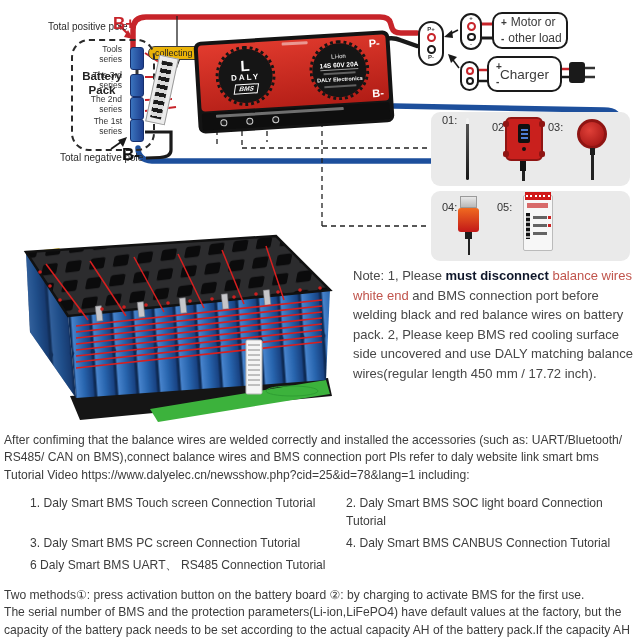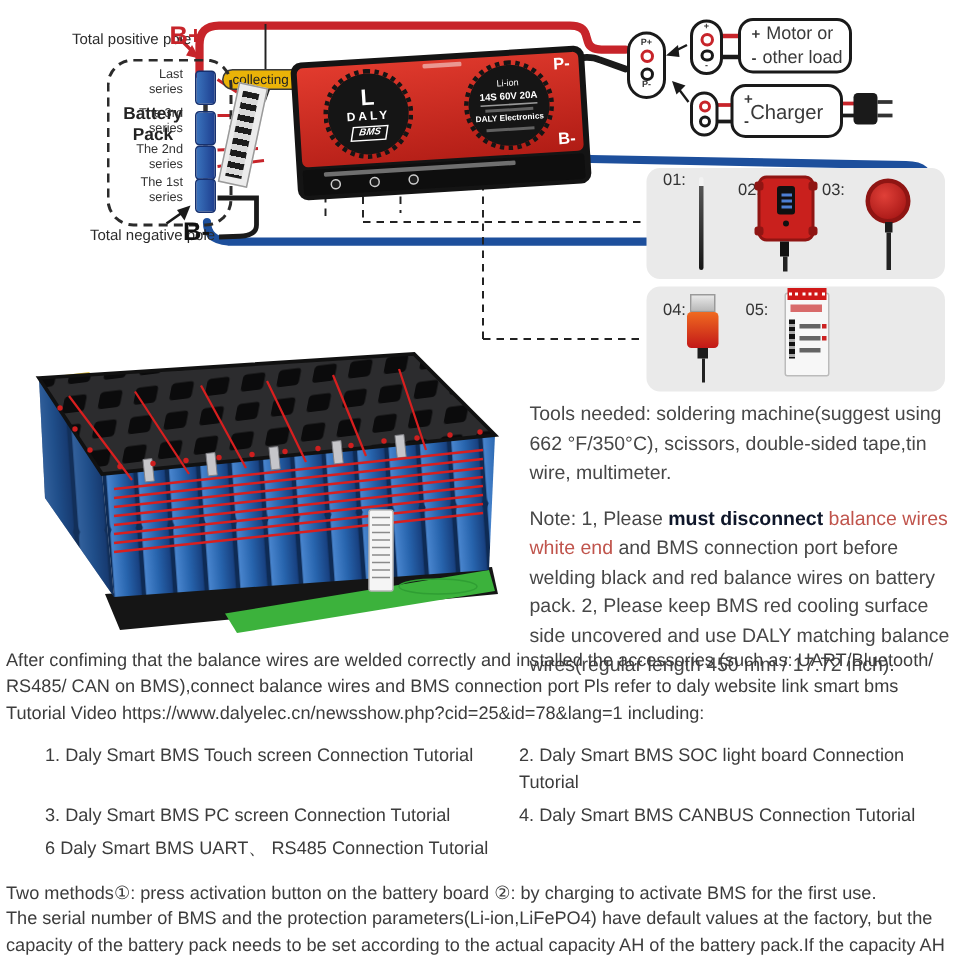--- a/index.html
+++ b/index.html
@@ -166,21 +166,21 @@
   </svg>
 
   <div class="abs bubble">collecting wires</div>
 
   <div class="abs lbl" style="left:48px;top:21px;">Total positive pole</div>
   <div class="abs pole-big bplus" style="left:113px;top:15px;">B+</div>
 
   <div class="abs batt-box"></div>
   <div class="abs batt-title">Battery Pack</div>
 
-  <div class="abs series" style="left:84px;top:45px;">Last series</div>
+  <div class="abs series" style="left:84px;top:45px;">Tools series</div>
   <div class="abs series" style="left:84px;top:71px;">The 3rd series</div>
   <div class="abs series" style="left:84px;top:95px;">The 2nd series</div>
   <div class="abs series" style="left:84px;top:117px;">The 1st series</div>
 
   <div class="abs cell" style="left:130px;top:47px;"></div>
   <div class="abs cell" style="left:130px;top:74px;"></div>
   <div class="abs cell" style="left:130px;top:97px;"></div>
   <div class="abs cell" style="left:130px;top:119px;"></div>
 
   <div class="abs lbl" style="left:60px;top:152px;">Total negative pole</div>
@@ -386,21 +386,20 @@
           <line x1="248" y1="142" x2="260" y2="142"></line>
         <line x1="248" y1="147" x2="260" y2="147"></line>
           <line x1="248" y1="152" x2="260" y2="152"></line>
         <line x1="248" y1="157" x2="260" y2="157"></line>
       </g>
     </g>
     <ellipse cx="292" cy="163" rx="26" ry="5" fill="none" stroke="#2f9e33" stroke-width="1"></ellipse>
   </svg>
 
   <div class="abs side-col">
-    <p><span>Tools needed: soldering machine(suggest using 662 °F/350°C), scissors, double-sided tape,tin wire, multimeter.</span></p>
     <p><span>Note: 1, Please </span><span class="note-bold">must disconnect</span><span class="note-red"> balance wires white end</span><span> and BMS connection port before welding black and red balance wires on battery pack. 2, Please keep BMS red cooling surface side uncovered and use DALY matching balance wires(regular length 450 mm / 17.72 inch).</span></p>
   </div>
 
   <div class="abs bottom-col">
     <p><span>After confiming that the balance wires are welded correctly and installed the accessories (such as: UART/Bluetooth/ RS485/ CAN on BMS),connect balance wires and BMS connection port Pls refer to daly website link  smart bms Tutorial Video </span><span>https://www.dalyelec.cn/newsshow.php?cid=25&amp;id=78&amp;lang=1</span><span> including:</span></p>
     <div class="tut-grid">
       <span>1. Daly Smart BMS Touch screen Connection Tutorial</span>
       <span>2. Daly Smart BMS SOC light board Connection Tutorial</span>
       <span>3. Daly Smart BMS PC screen Connection Tutorial</span>
       <span>4. Daly Smart BMS CANBUS Connection Tutorial</span>

